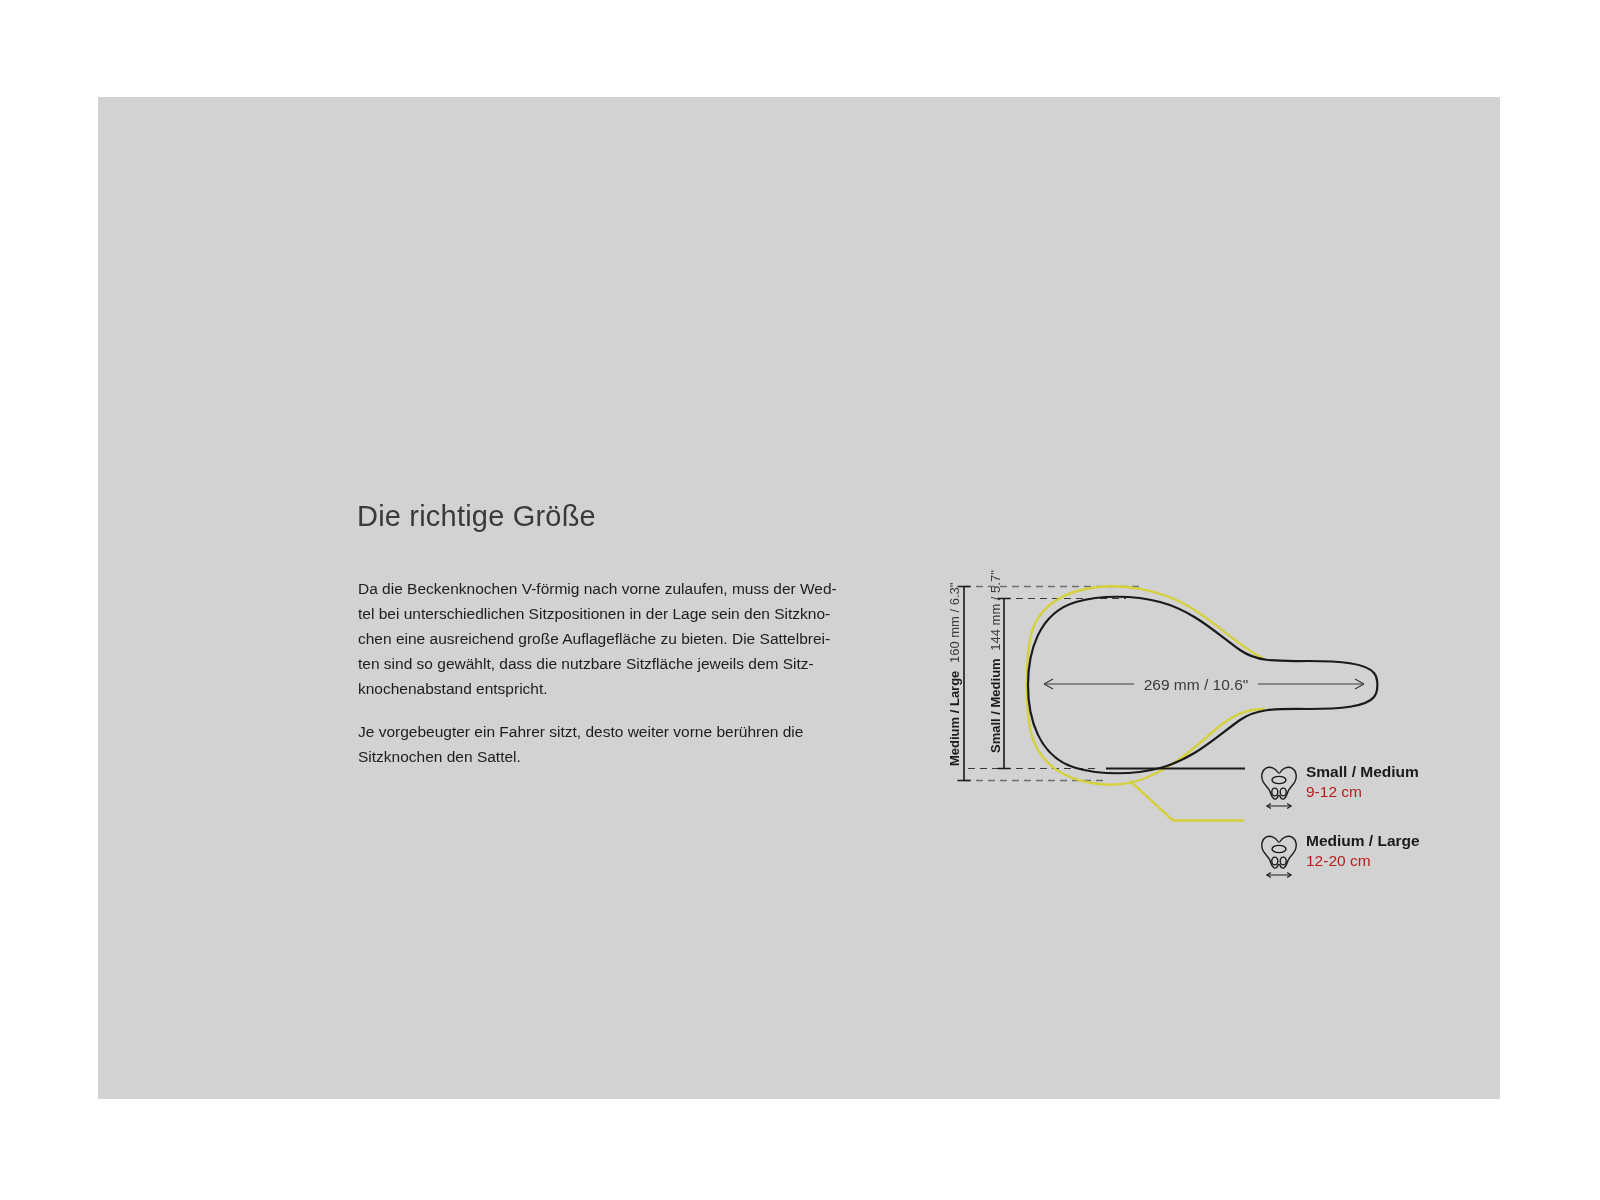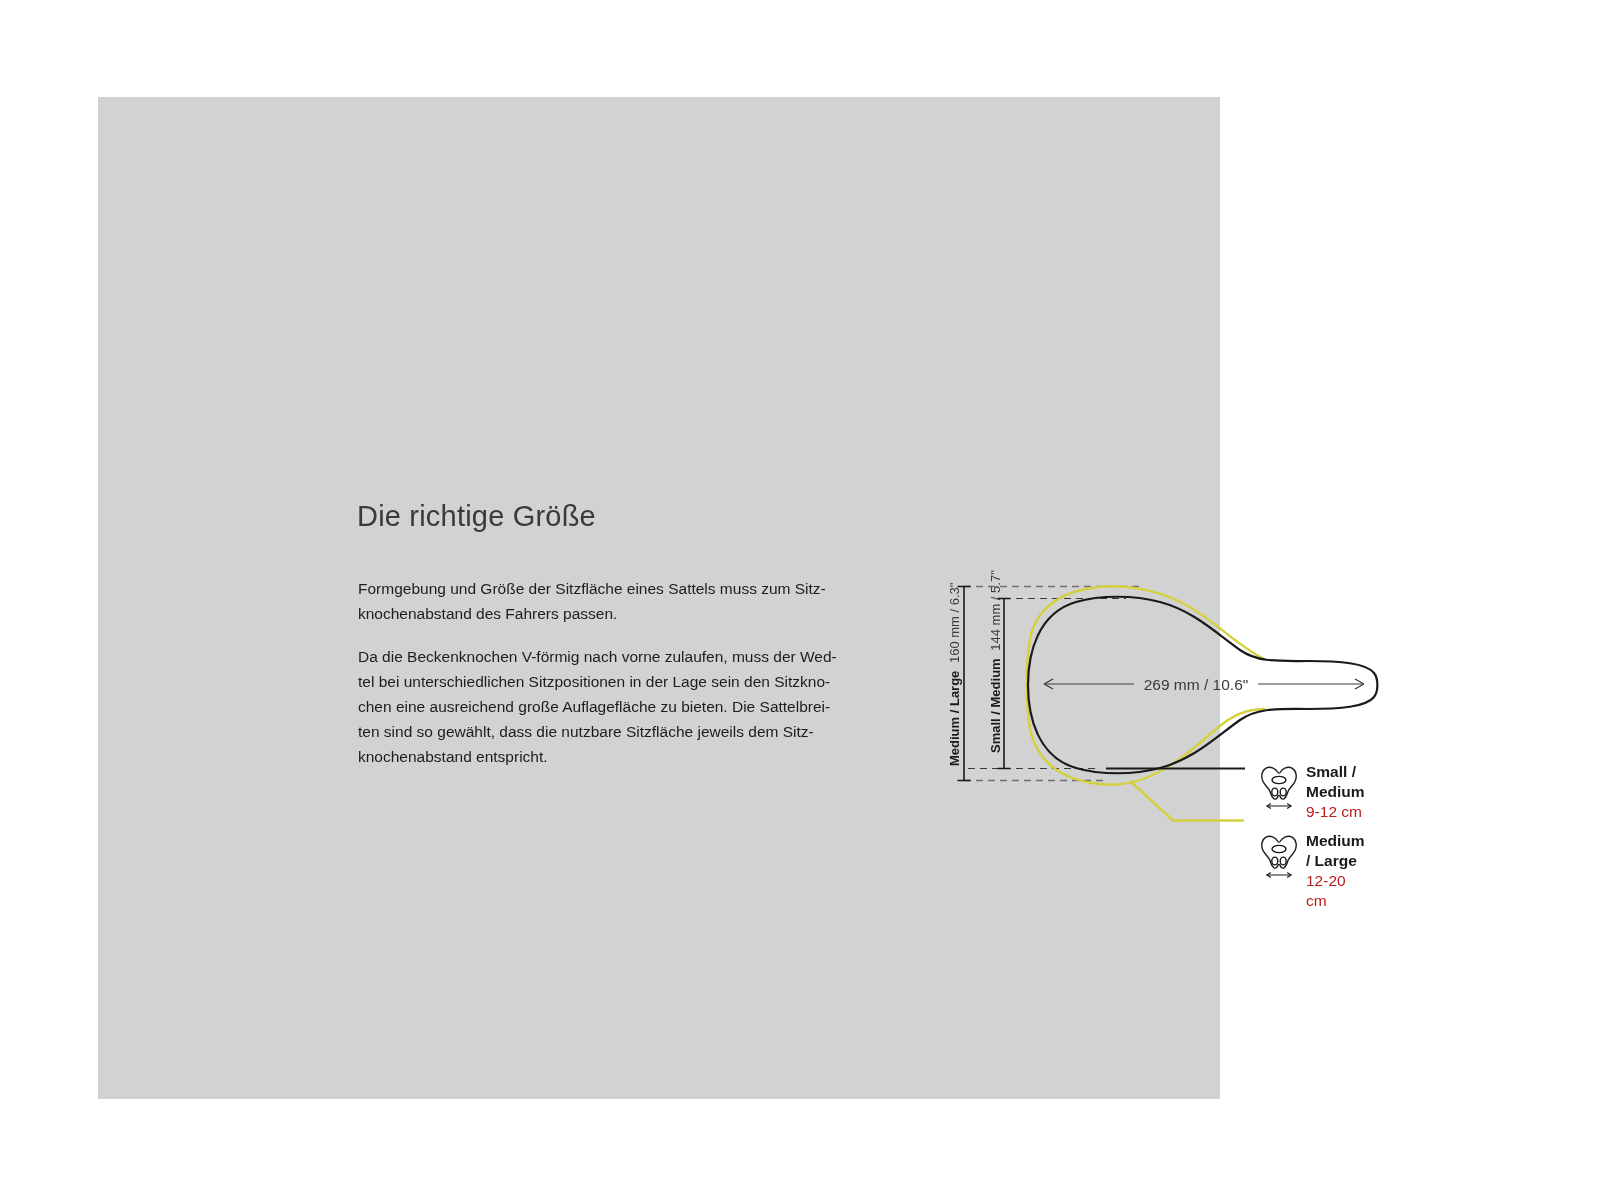--- a/index.html
+++ b/index.html
@@ -14,21 +14,21 @@
   .stage {
     position: relative;
     width: 1600px;
     height: 1200px;
     background: #ffffff;
   }
   .panel {
     position: absolute;
     left: 98px;
     top: 97px;
-    width: 1122px;
+    width: 1402px;
     height: 1002px;
     background: #d2d2d2;
   }
   .page-title {
     position: absolute;
     left: 259px;
     top: 403px;
     margin: 0;
     font-size: 29px;
     font-weight: 400;
@@ -78,27 +78,27 @@
 </style>
 </head>
 <body>
 
 <div class="stage">
   <div class="panel">
 
     <h1 class="page-title">Die richtige Größe</h1>
 
     <div class="copy">
-      <p>Formgebung und Größe der Sitzfläche eines Sattels muss zum Sitz-
-knochenabstand des Fahrers passen.</p>
       <p>Da die Beckenknochen V-förmig nach vorne zulaufen, muss der Wed-
 tel bei unterschiedlichen Sitzpositionen in der Lage sein den Sitzkno-
 chen eine ausreichend große Auflagefläche zu bieten. Die Sattelbrei-
 ten sind so gewählt, dass die nutzbare Sitzfläche jeweils dem Sitz-
 knochenabstand entspricht.</p>
+      <p>Je vorgebeugter ein Fahrer sitzt, desto weiter vorne berühren die
+Sitzknochen den Sattel.</p>
     </div>
 
     <svg class="diagram-svg" viewBox="810 450 540 340" xmlns="http://www.w3.org/2000/svg">
 
       <path d="M866 489.5 H1042" fill="none" stroke="#6e6e6e" stroke-width="1.6" stroke-dasharray="7 5"></path>
       <path d="M906 501.5 H1028" fill="none" stroke="#3a3a3a" stroke-width="1.2" stroke-dasharray="7 5"></path>
       <path d="M870 671.5 H1002" fill="none" stroke="#3a3a3a" stroke-width="1.2" stroke-dasharray="7 5"></path>
       <path d="M866 683.5 H1005" fill="none" stroke="#6e6e6e" stroke-width="1.6" stroke-dasharray="7 5"></path>
 
       <g>

